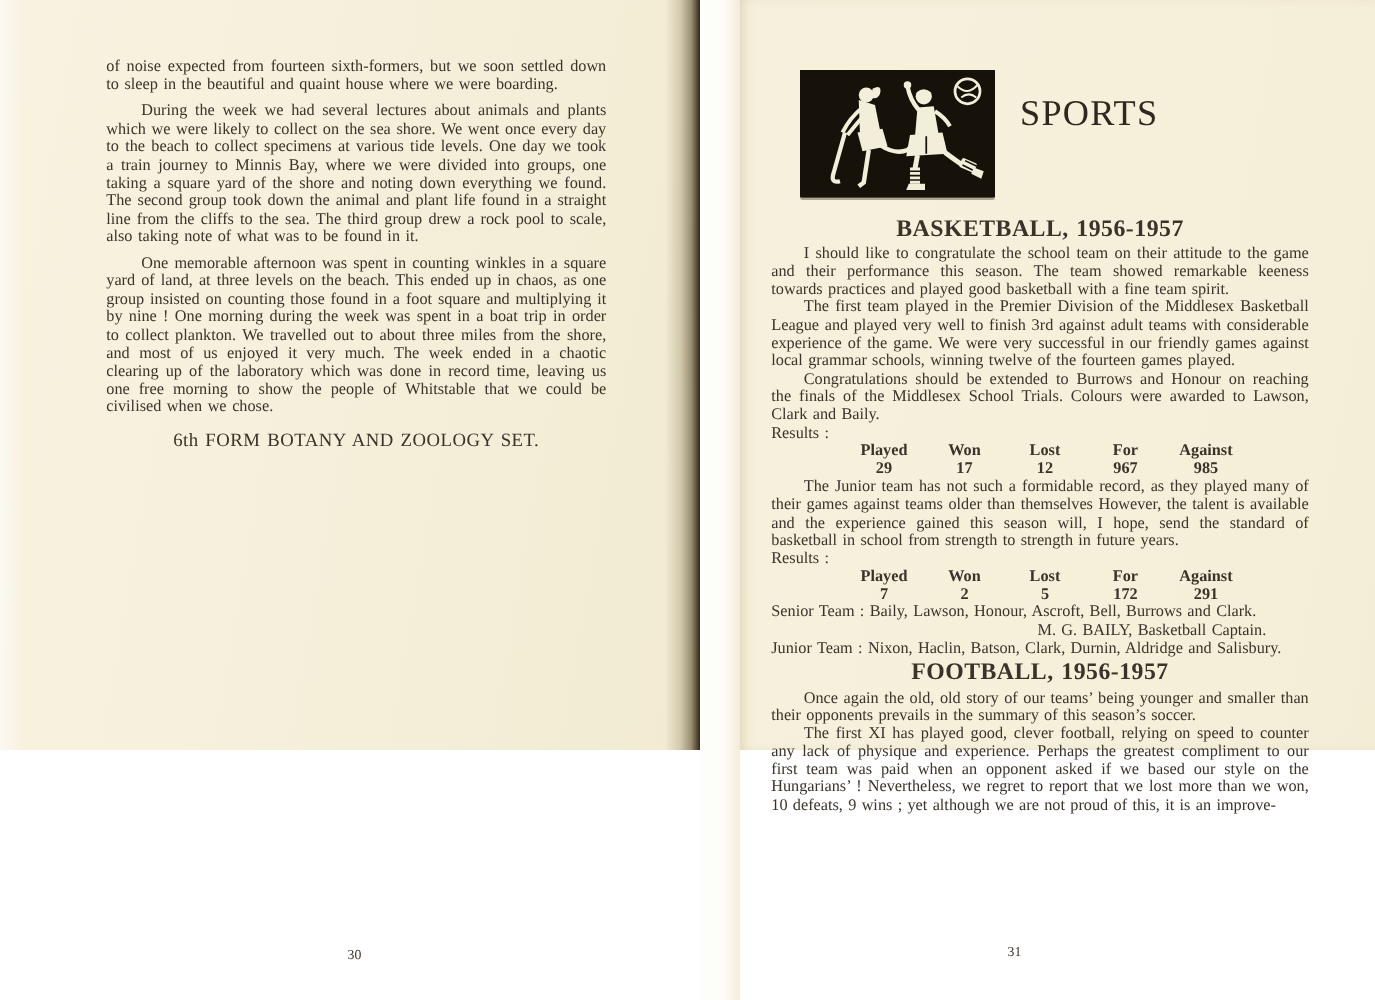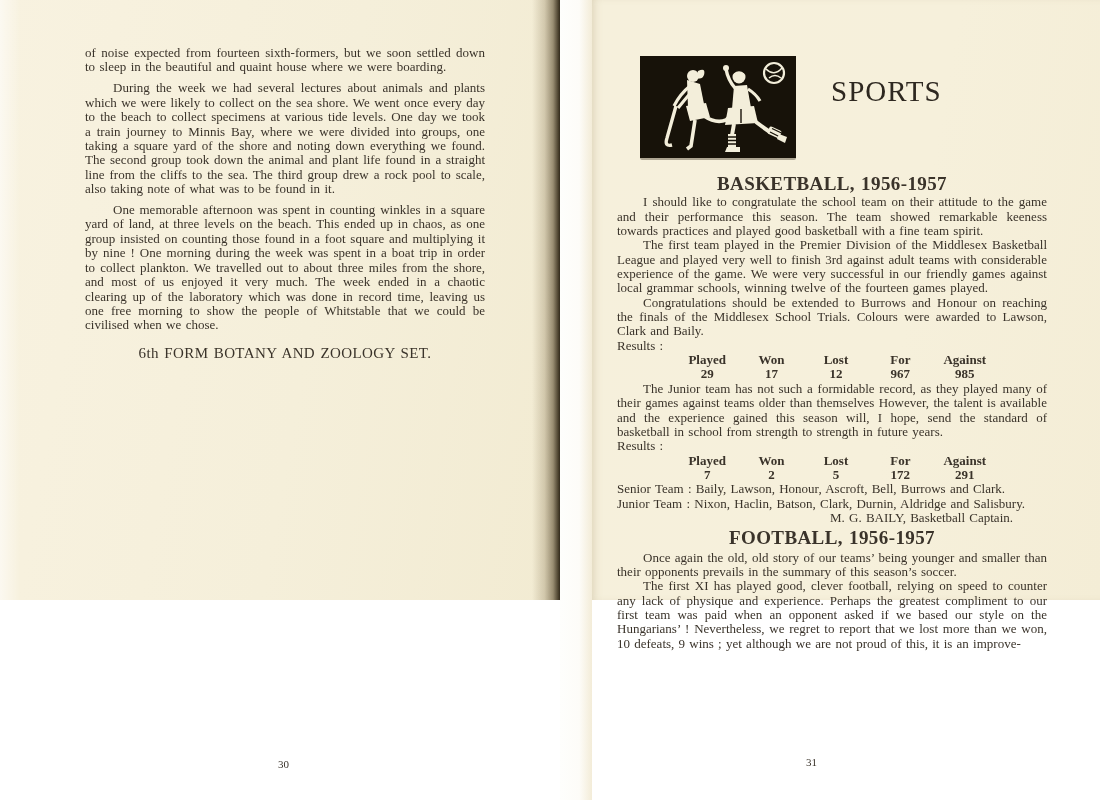--- a/index.html
+++ b/index.html
@@ -62,21 +62,21 @@
 
   
   .illustration {
     position:absolute; left:48px; top:56px; width:156px; height:102px;
     background:#171209;
     border-radius:2px;
     box-shadow:0 2px 0 rgba(40,30,12,0.35);
   }
   .illustration svg { display:block; width:100%; height:100%; }
   .section-title {
-    position:absolute; left:239px; top:78px; width:206px;
+    position:absolute; left:224px; top:78px; width:206px;
     font-size:29px; line-height:27px; letter-spacing:1px;
     color:#2e2820;
   }
   .section-title .t2 { text-align:right; margin-top:1px; }
 
   
   .content-right {
     position:absolute; left:25px; top:177px; width:430px;
     font-size:13px; line-height:14.35px;
     text-align:justify; word-spacing:1px;
@@ -195,22 +195,22 @@
       <div class="results-row">
         <span class="results-cell">7</span>
         <span class="results-cell">2</span>
         <span class="results-cell">5</span>
         <span class="results-cell">172</span>
         <span class="results-cell">291</span>
       </div>
     </div>
 
     <p class="body-para team-line">Senior Team : Baily, Lawson, Honour, Ascroft, Bell, Burrows and Clark.</p>
+    <p class="body-para captain-line">M. G. BAILY, Basketball Captain.</p>
     <p class="body-para team-line">Junior Team : Nixon, Haclin, Batson, Clark, Durnin, Aldridge and Salisbury.</p>
-    <p class="body-para captain-line">M. G. BAILY, Basketball Captain.</p>
 
     <h3 class="sec-heading fb-heading">FOOTBALL, 1956-1957</h3>
     <p class="body-para r-indent">Once again the old, old story of our teams’ being younger and smaller than their opponents prevails in the summary of this season’s soccer.</p>
     <p class="body-para r-indent">The first XI has played good, clever football, relying on speed to counter any lack of physique and experience. Perhaps the greatest compliment to our first team was paid when an opponent asked if we based our style on the Hungarians’ !  Nevertheless, we regret to report that we lost more than we won, 10 defeats, 9 wins ; yet although we are not proud of this, it is an improve-</p>
   </div>
 
   <div class="page-number pn-right">31</div>
 </div>
 
 </body></html>

